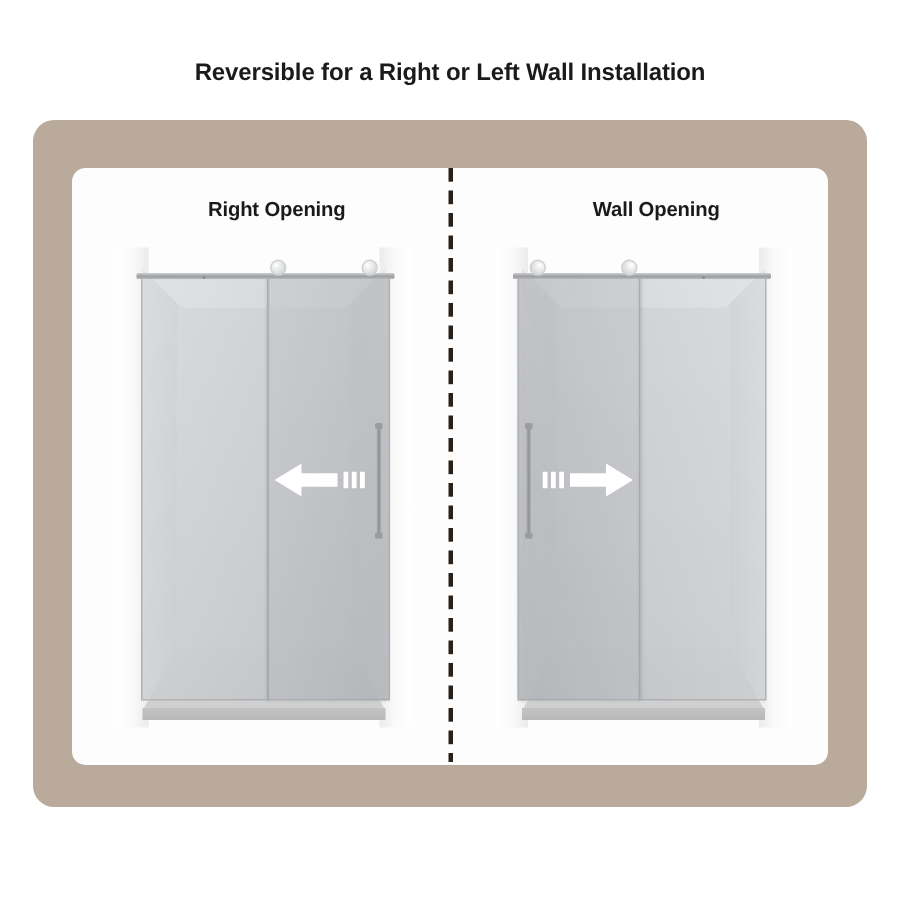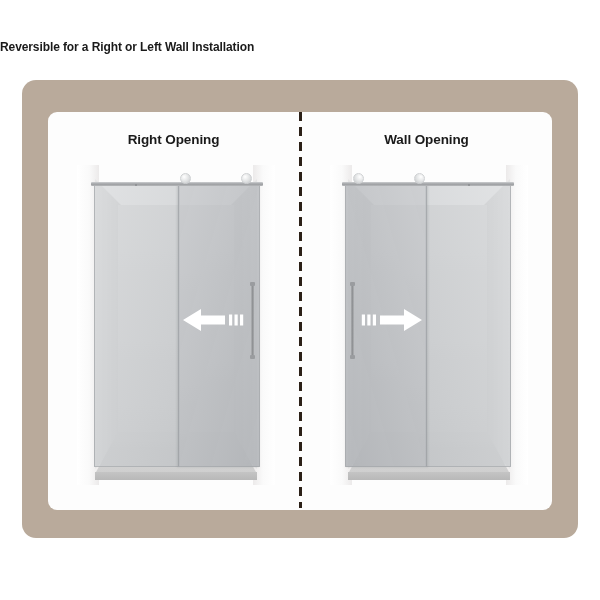--- a/index.html
+++ b/index.html
@@ -14,22 +14,22 @@
     overflow: hidden;
     position: relative;
   }
 
   
   .title {
     position: absolute;
     top: 40px;
     left: 0;
     width: 600px;
-    text-align: left;
-    font-size: 12px;
+    text-align: center;
+    font-size: 16px;
     font-weight: bold;
     color: #1a1a1a;
     letter-spacing: -0.1px;
   }
 
   
   .frame {
     position: absolute;
     left: 22px;
     top: 80px;
@@ -79,20 +79,21 @@
   .section-label {
     position: absolute;
     top: 20px;
     left: 0;
     width: 251px;
     text-align: center;
     font-size: 13.5px;
     font-weight: bold;
     color: #1a1a1a;
     letter-spacing: -0.1px;
+    padding-left: 11px;
   }
 
   
   .shower {
     position: absolute;
     left: 29px;
     top: 53px;
     width: 198px;
     height: 325px;
   }

